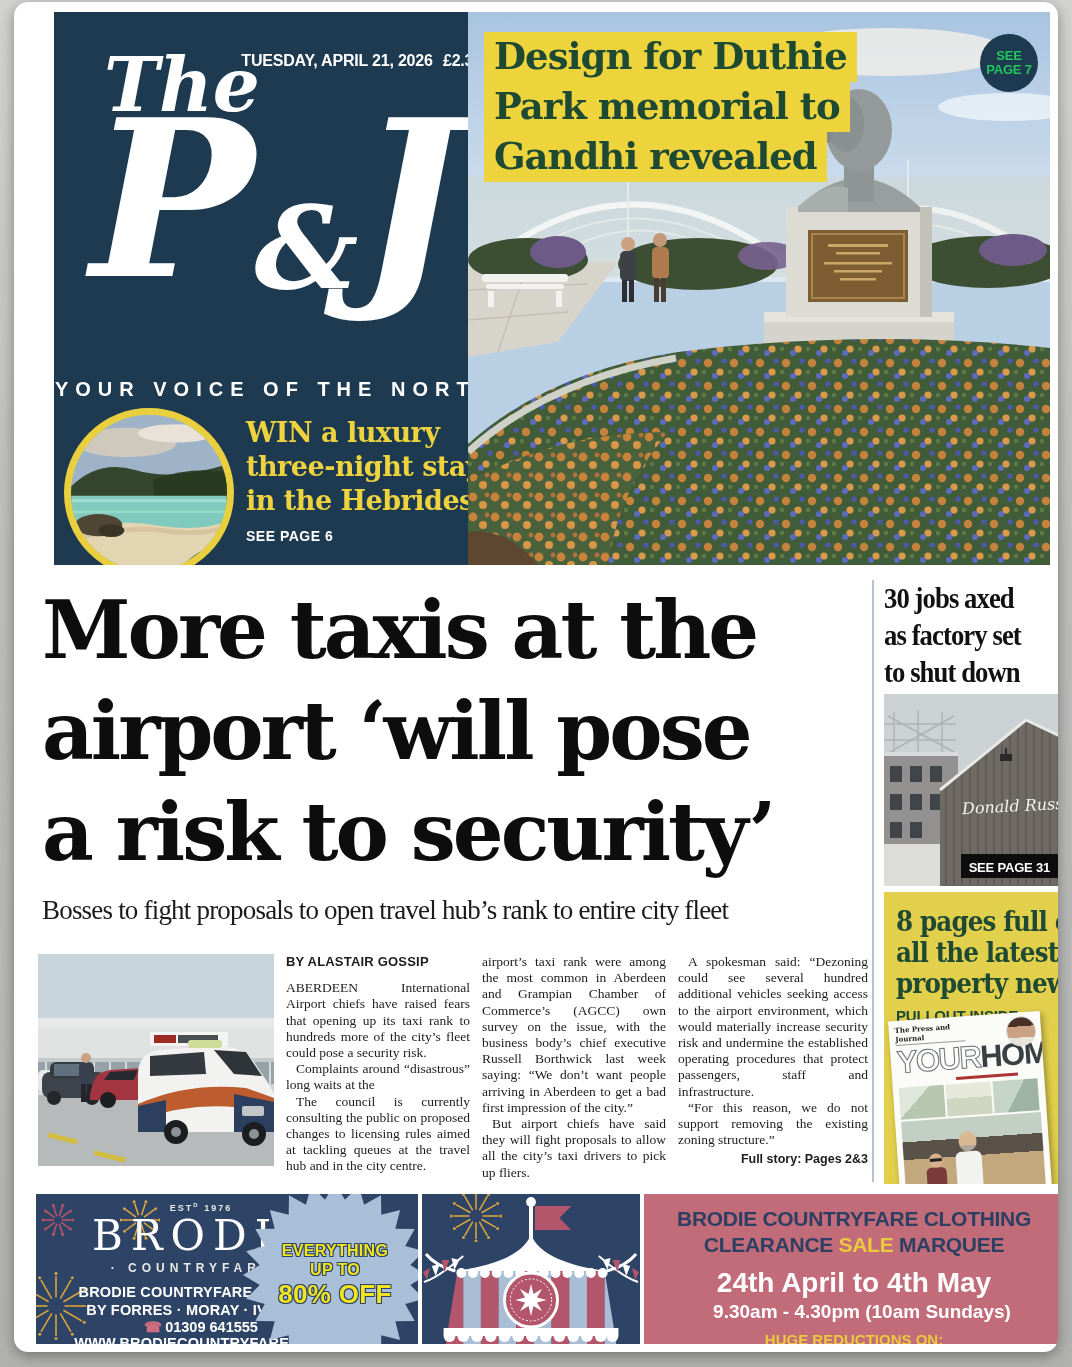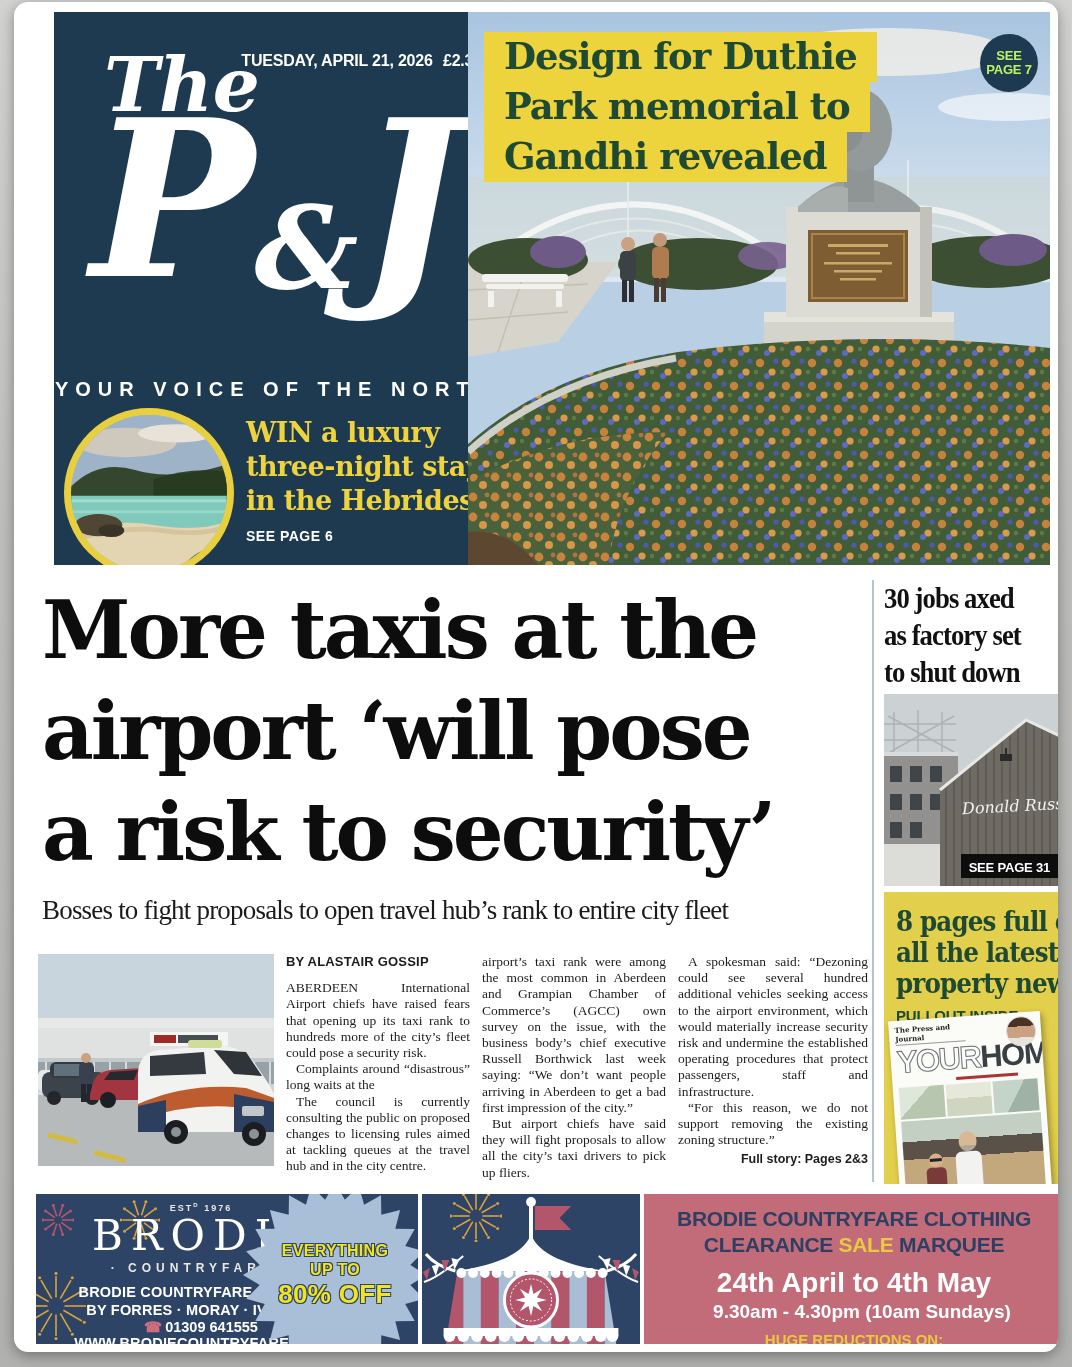--- a/index.html
+++ b/index.html
@@ -31,22 +31,22 @@
     position:absolute; left:10px; top:396px; width:170px; height:170px;
     border-radius:50%; border:7px solid #e9cf3e; overflow:hidden; background:#7fcabc;
   }
   .promo-text { position:absolute; left:192px; top:404px; }
   .promo-line { font-family:"DejaVu Serif",serif; font-weight:bold; font-size:27px; line-height:34px; color:#eed33f; letter-spacing:-.5px; }
   .promo-see { margin-top:10px; font-size:14px; font-weight:bold; letter-spacing:.5px; color:#fff; }
   
   .gandhi { position:absolute; left:454px; top:10px; width:582px; height:553px; overflow:hidden; background:#b9cfe4; }
   .gandhi svg { position:absolute; inset:0; }
   .chips { position:absolute; left:16px; top:20px; }
-  .chip { display:table; background:#eed43c; color:#1e4a33; font-family:"DejaVu Serif",serif; font-weight:bold; font-size:37px; line-height:44px; letter-spacing:-1px; padding:2px 20px 4px; }
-  .badge7 { position:absolute; right:12px; top:22px; width:58px; height:58px; border-radius:50%; background:#1d3a50; color:#bef264; display:flex; flex-direction:column; justify-content:center; align-items:center; font-weight:bold; font-size:13px; line-height:14px; letter-spacing:-.2px; }
+  .chip { display:table; background:#eed43c; color:#1e4a33; font-family:"DejaVu Serif",serif; font-weight:bold; font-size:37px; line-height:44px; letter-spacing:-1px; padding:2px 10px 4px; }
+  .badge7 { position:absolute; right:12px; top:22px; width:58px; height:58px; border-radius:50%; background:#1d3a50; color:#22c55e; display:flex; flex-direction:column; justify-content:center; align-items:center; font-weight:bold; font-size:13px; line-height:14px; letter-spacing:-.2px; }
   
   .headline { position:absolute; left:28px; top:578px; width:832px; font-family:"DejaVu Serif",serif; font-weight:bold; color:#0d0d0d; font-size:80px; line-height:101px; letter-spacing:-3px; }
   .standfirst { position:absolute; left:28px; top:893px; width:832px; font-family:"Liberation Serif",serif; font-size:27px; letter-spacing:-.8px; color:#1b1b1b; }
   .story-photo { position:absolute; left:24px; top:952px; width:236px; height:212px; overflow:hidden; background:#c9d5dd; }
   .col { position:absolute; top:952px; width:184px; font-family:"Liberation Serif",serif; font-size:13.5px; line-height:16.2px; color:#1c1c1c; text-align:justify; }
   .col p { text-indent:10px; }
   .col p.first { text-indent:0; }
   .byline { font-family:"Liberation Sans",sans-serif; font-weight:bold; font-size:13px; margin-bottom:10px; letter-spacing:.2px; }
   .fullstory { font-family:"Liberation Sans",sans-serif; font-weight:bold; font-size:12.5px; margin-top:3px; text-align:right; }
   .vdivider { position:absolute; left:858px; top:578px; width:2px; height:602px; background:#b7c3ce; }

